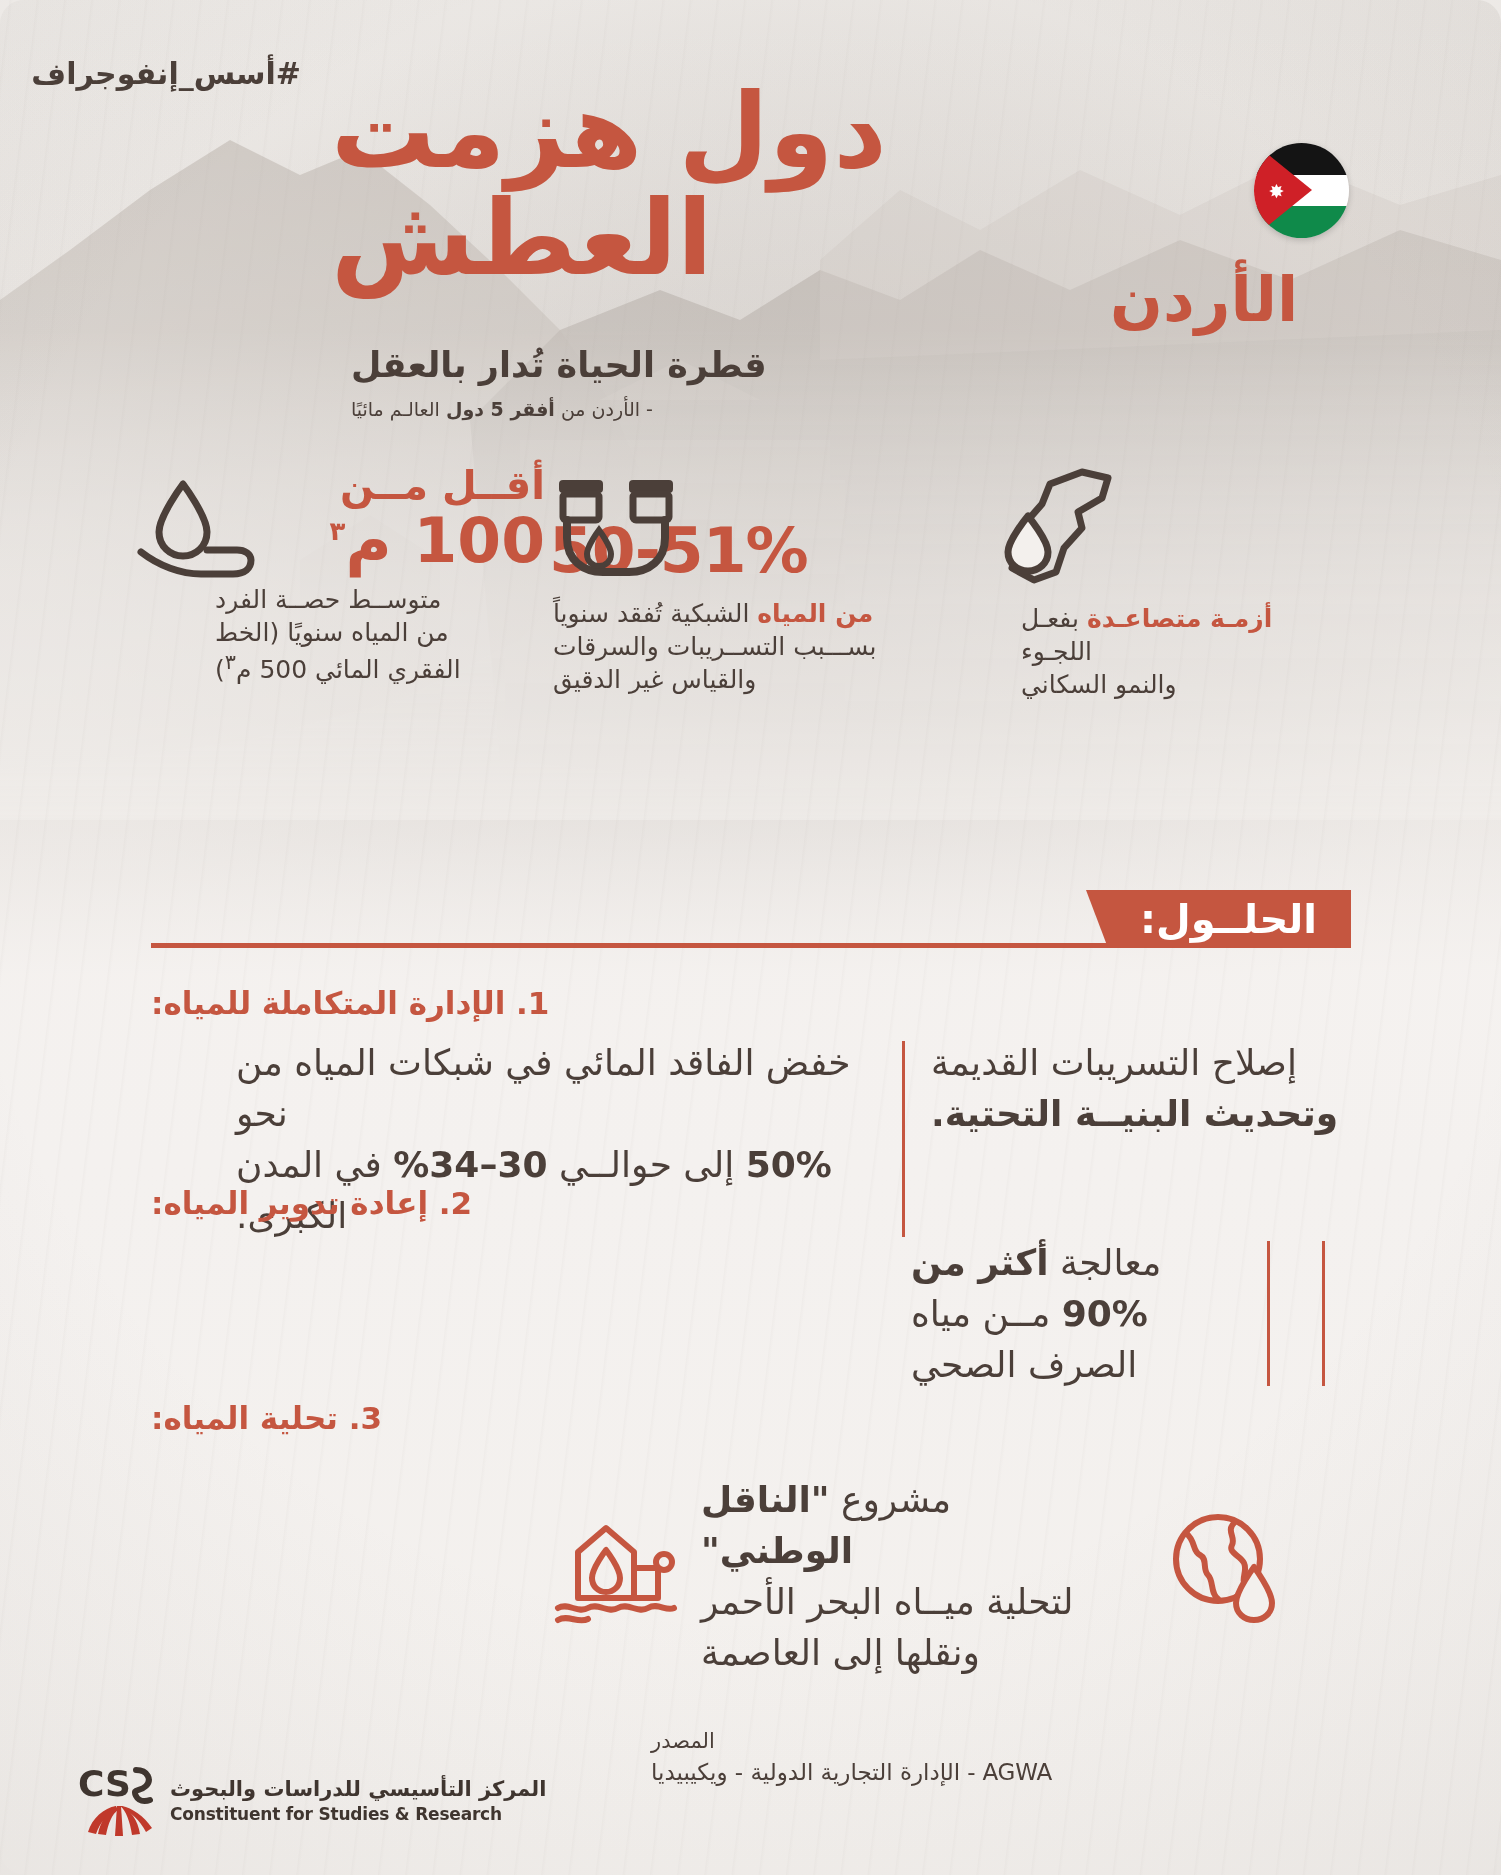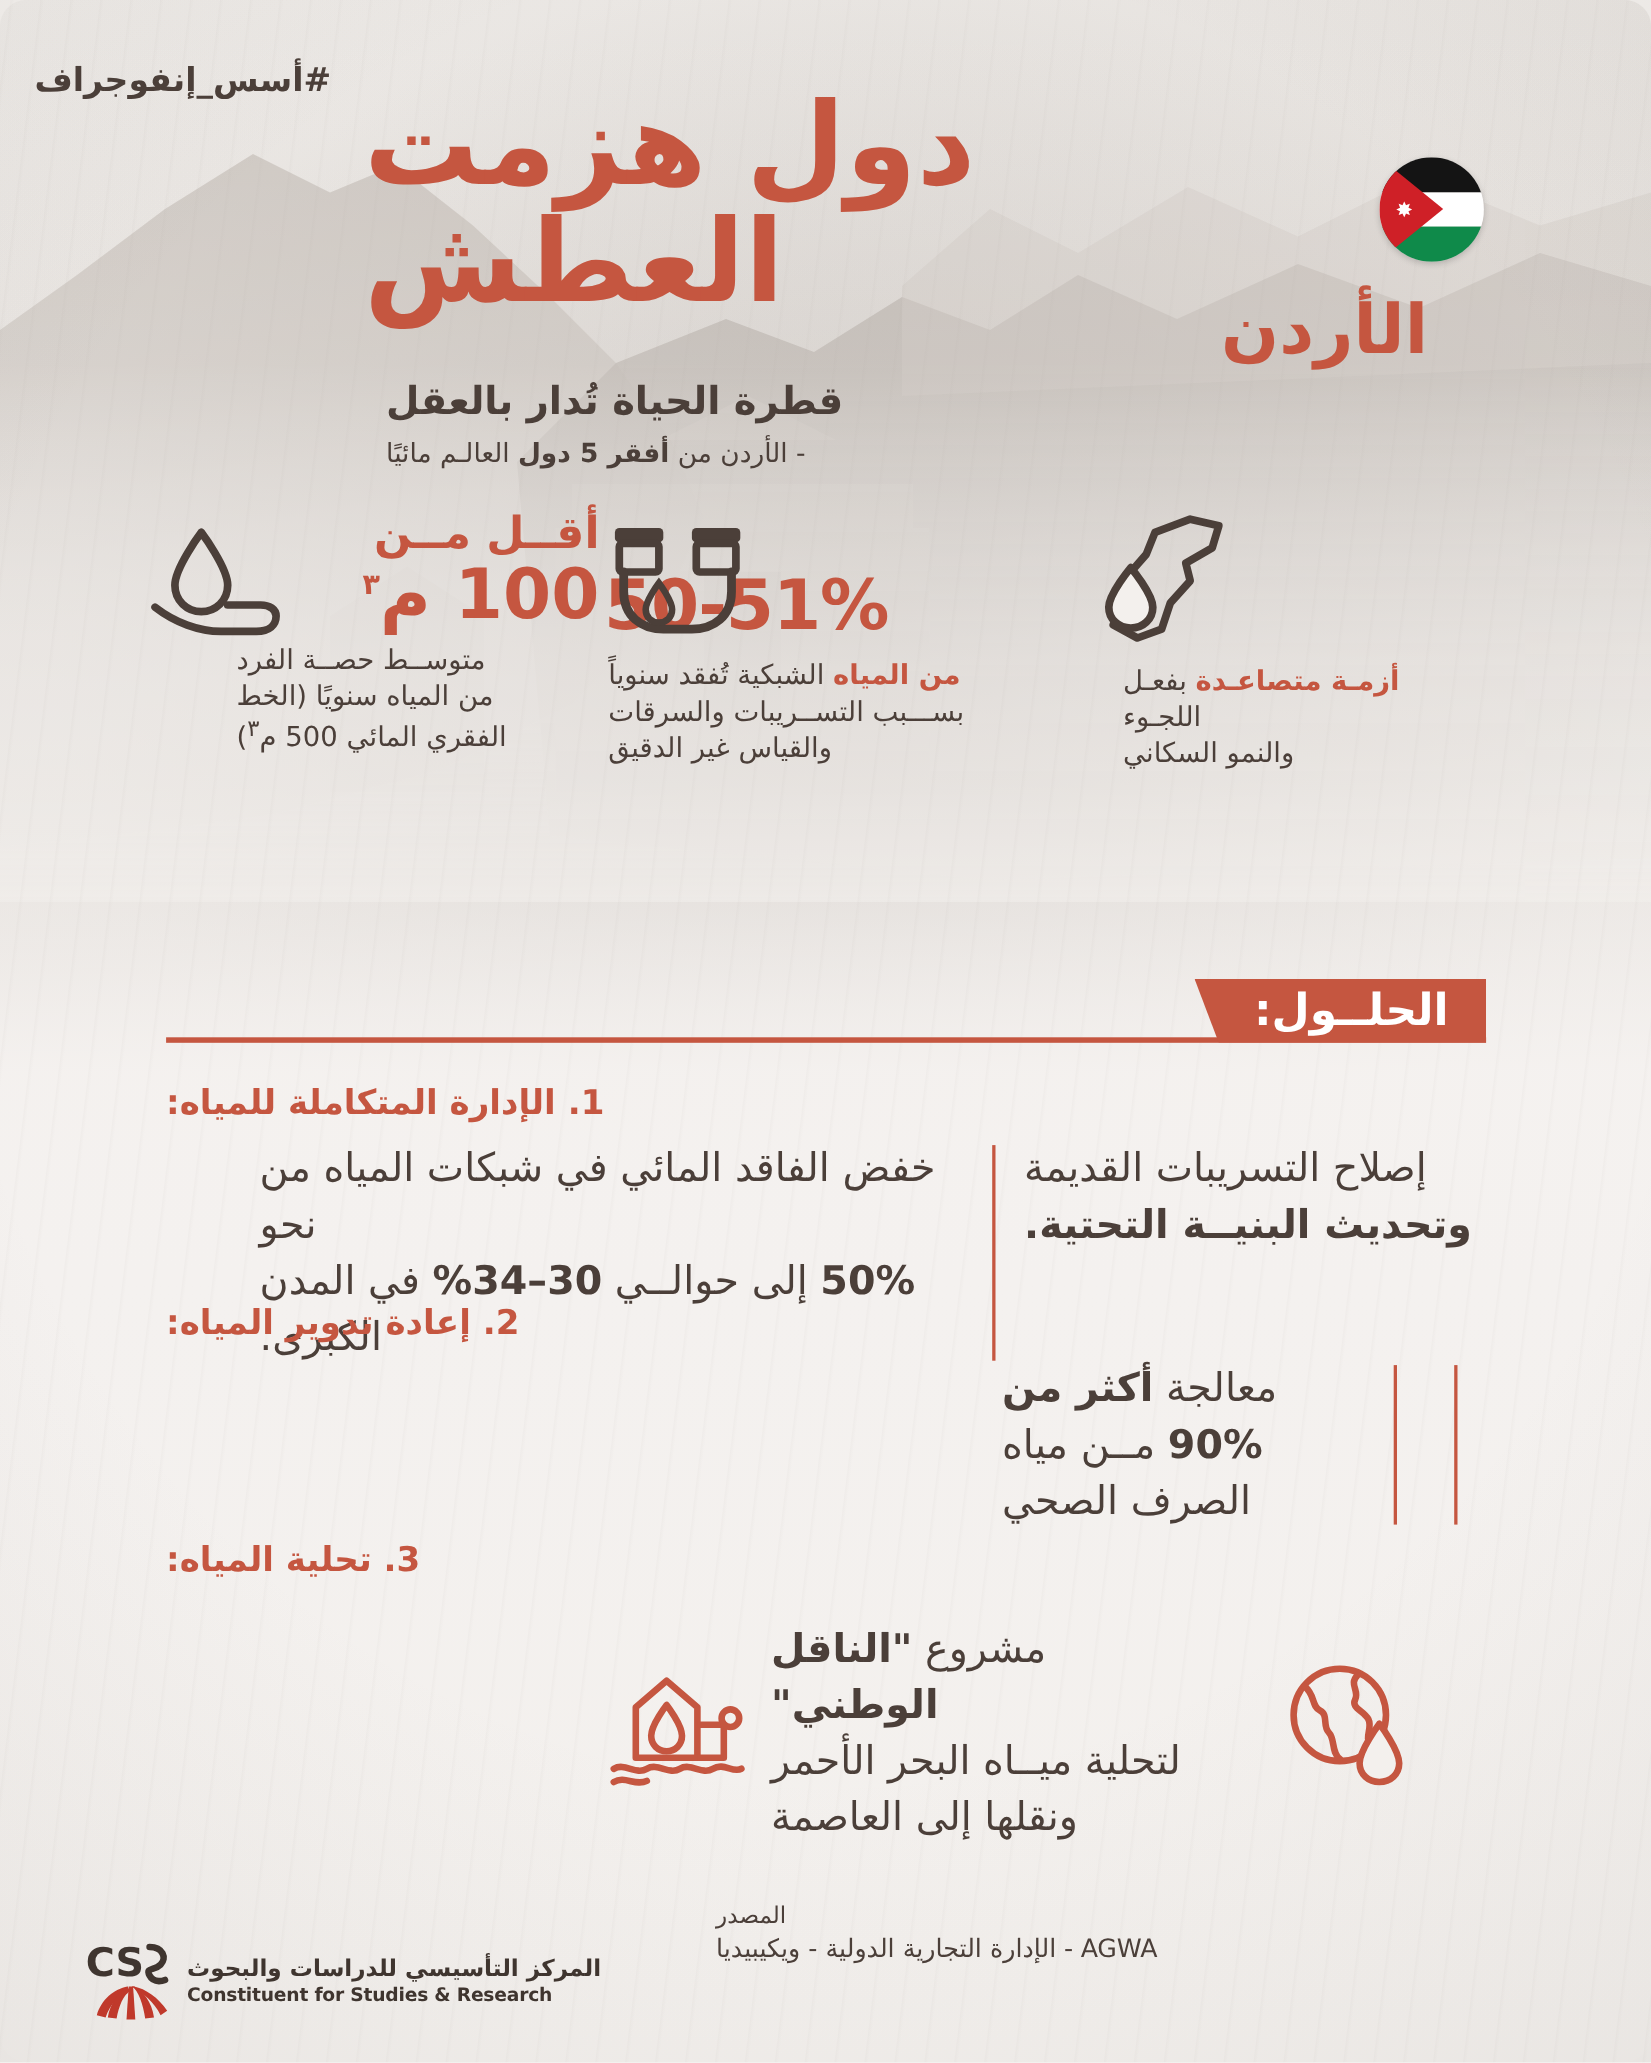--- a/index.html
+++ b/index.html
@@ -74,21 +74,21 @@
     text-align:left; color:#c55640; font-weight:bold;
     font-size:104px; line-height:1.03; letter-spacing:-2px;
   }
   #title .l2{ display:block; }
 
   
   #subtitle{
     position:absolute; right:360px; top:345px; width:790px; text-align:left;
   }
   #subtitle .s-main{ font-size:35px; font-weight:bold; color:#4b3f39; letter-spacing:-.5px; }
-  #subtitle .s-sub{ margin-top:13px; font-size:24px; color:#4b3f39; letter-spacing:-.3px; }
+  #subtitle .s-sub{ margin-top:13px; font-size:19px; color:#4b3f39; letter-spacing:-.3px; }
   #subtitle .s-sub b{ font-weight:bold; }
 
   
   #stats{
     position:absolute; right:150px; top:462px; width:1210px;
     display:flex; flex-direction:row; gap:0; align-items:flex-start;
   }
   .stat{ width:403px; position:relative; text-align:left; padding-left:4px;}
   .stat .icon{ position:absolute; }
   .stat .big{ color:#c55640; font-weight:bold; letter-spacing:-1.5px; }

